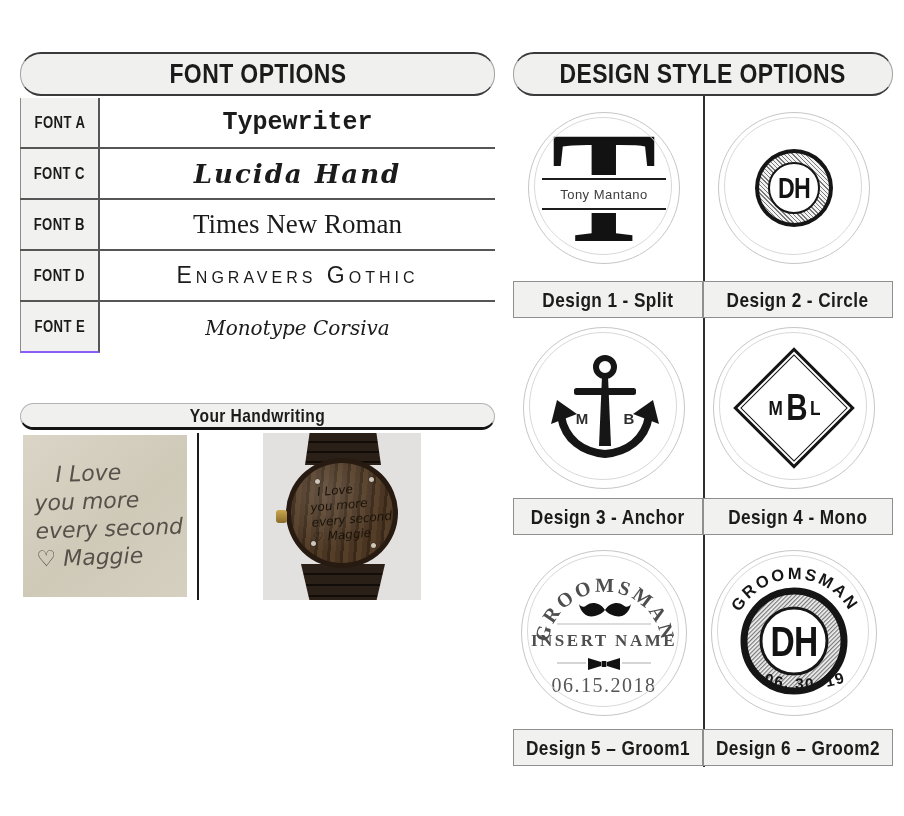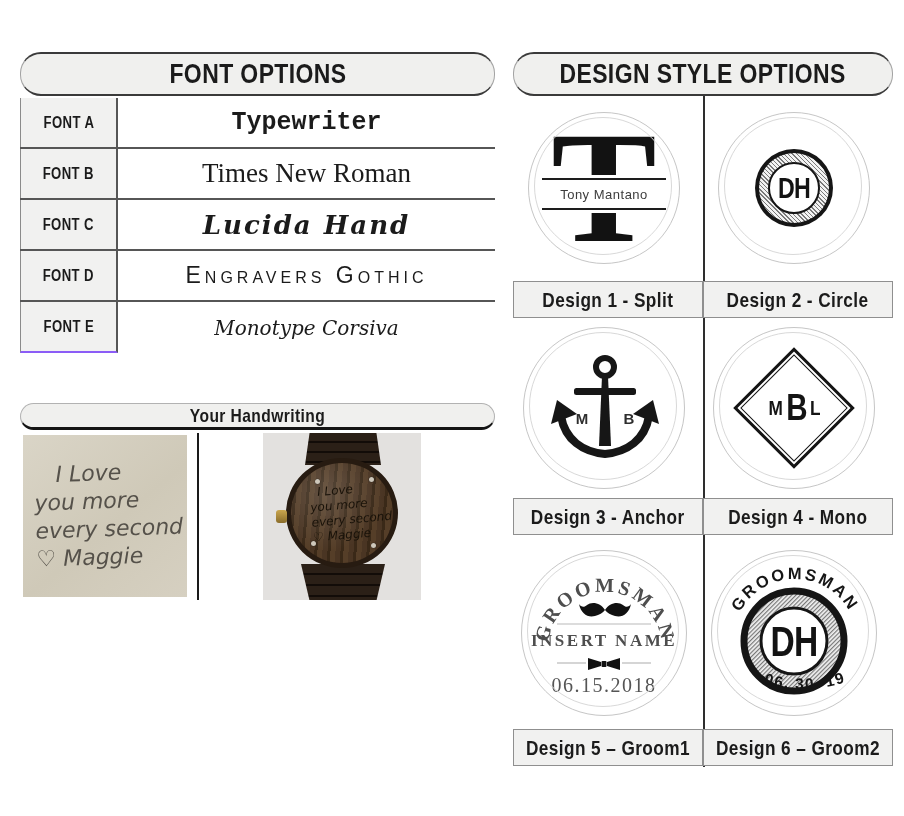--- a/index.html
+++ b/index.html
@@ -10,21 +10,21 @@
   .bar{position:absolute;background:#f0f0ee;display:flex;align-items:center;justify-content:center;box-sizing:border-box;border-radius:21px;}
   .hdr{border-top:2px solid #3a3a3a;border-bottom:2px solid #3a3a3a;border-left:1px solid #a3a3a3;border-right:1px solid #a3a3a3;}
   .cond{display:inline-block;font-weight:700;transform:scaleX(.82);white-space:nowrap;letter-spacing:.5px;}
   .hdr .cond{font-size:28px;}
 
   
   .hdr-left{left:20px;top:52px;width:475px;height:44px;}
   .font-table{position:absolute;left:20px;top:98px;width:475px;}
   .frow{display:flex;height:51px;border-bottom:2px solid #565656;box-sizing:border-box;}
   .frow:last-child{border-bottom:none;}
-  .flabel{width:98px;background:#f1f1f0;border-right:2px solid #565656;border-left:1px solid #8b8b8b;
+  .flabel{width:80px;background:#f1f1f0;border-right:2px solid #565656;border-left:1px solid #8b8b8b;
           display:flex;align-items:center;justify-content:center;box-sizing:border-box;}
   .frow:last-child .flabel{border-bottom:2px solid #8b5cf6;}
   .flabel .cond{font-size:16px;}
   .fsample{flex:1;display:flex;align-items:center;justify-content:center;}
   .font-a{font-family:"Liberation Mono",monospace;font-size:25px;font-weight:700;}
   .font-b{font-family:"Liberation Serif",serif;font-size:27px;}
   .font-c{font-family:"DejaVu Serif",serif;font-style:italic;font-weight:700;font-size:26px;letter-spacing:2px;}
   .font-d{font-family:"Liberation Sans",sans-serif;font-variant:small-caps;font-size:23px;letter-spacing:4px;font-weight:500;}
   .font-e{font-family:"DejaVu Serif",serif;font-style:italic;font-size:20px;}
 
@@ -116,29 +116,29 @@
 
   <div class="font-table">
     <div class="frow">
       <div class="flabel">
           <span class="cond">FONT A</span>
         </div>
       <div class="fsample font-a">Typewriter</div>
     </div>
     <div class="frow">
       <div class="flabel">
+          <span class="cond">FONT C</span>
+        </div>
+      <div class="fsample font-c">Lucida Hand</div>
+    </div>
+    <div class="frow">
+      <div class="flabel">
           <span class="cond">FONT B</span>
         </div>
       <div class="fsample font-b">Times New Roman</div>
-    </div>
-    <div class="frow">
-      <div class="flabel">
-          <span class="cond">FONT C</span>
-        </div>
-      <div class="fsample font-c">Lucida Hand</div>
     </div>
     <div class="frow">
       <div class="flabel">
           <span class="cond">FONT D</span>
         </div>
       <div class="fsample font-d">Engravers Gothic</div>
     </div>
     <div class="frow">
       <div class="flabel">
           <span class="cond">FONT E</span>

